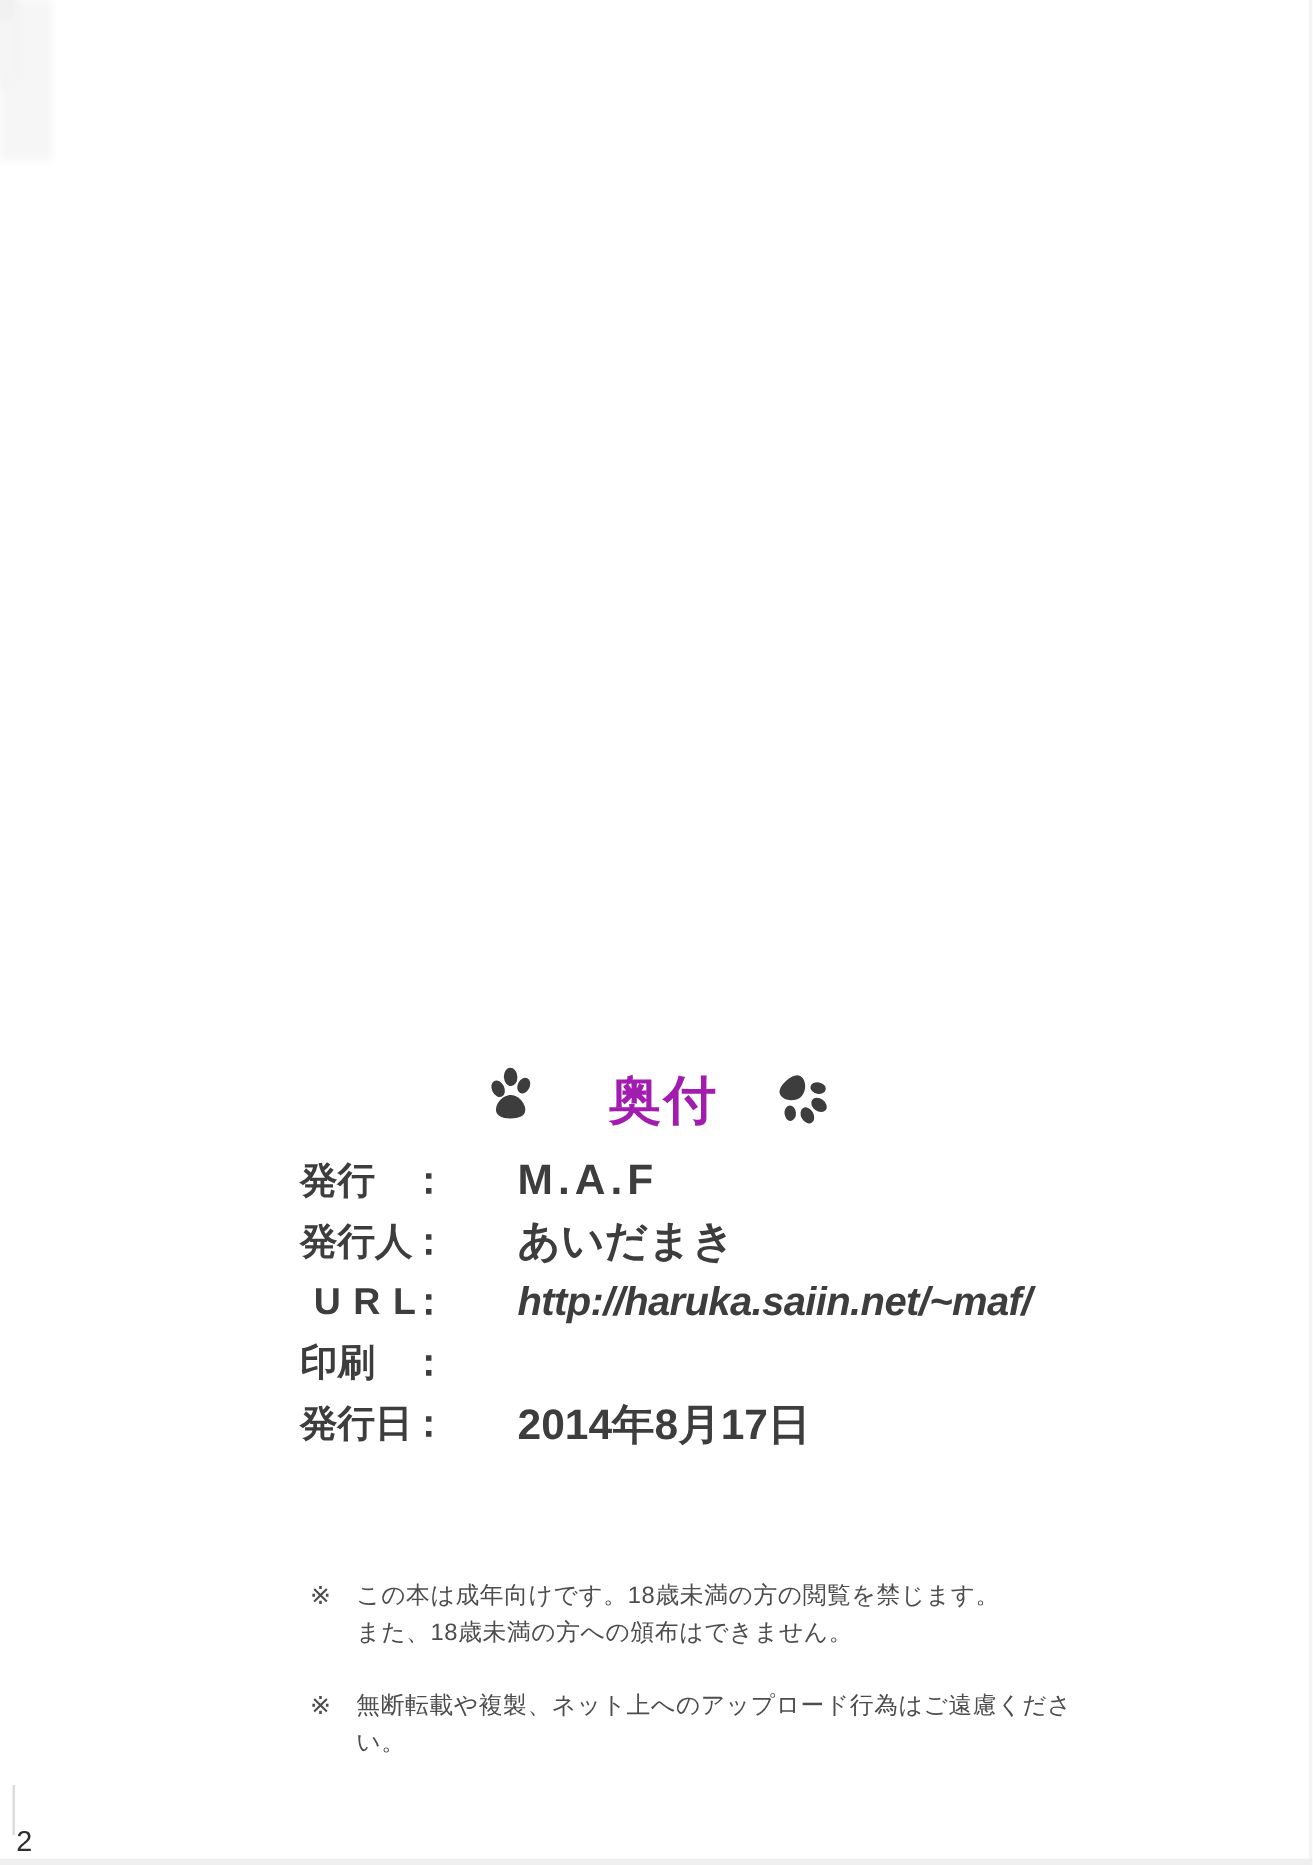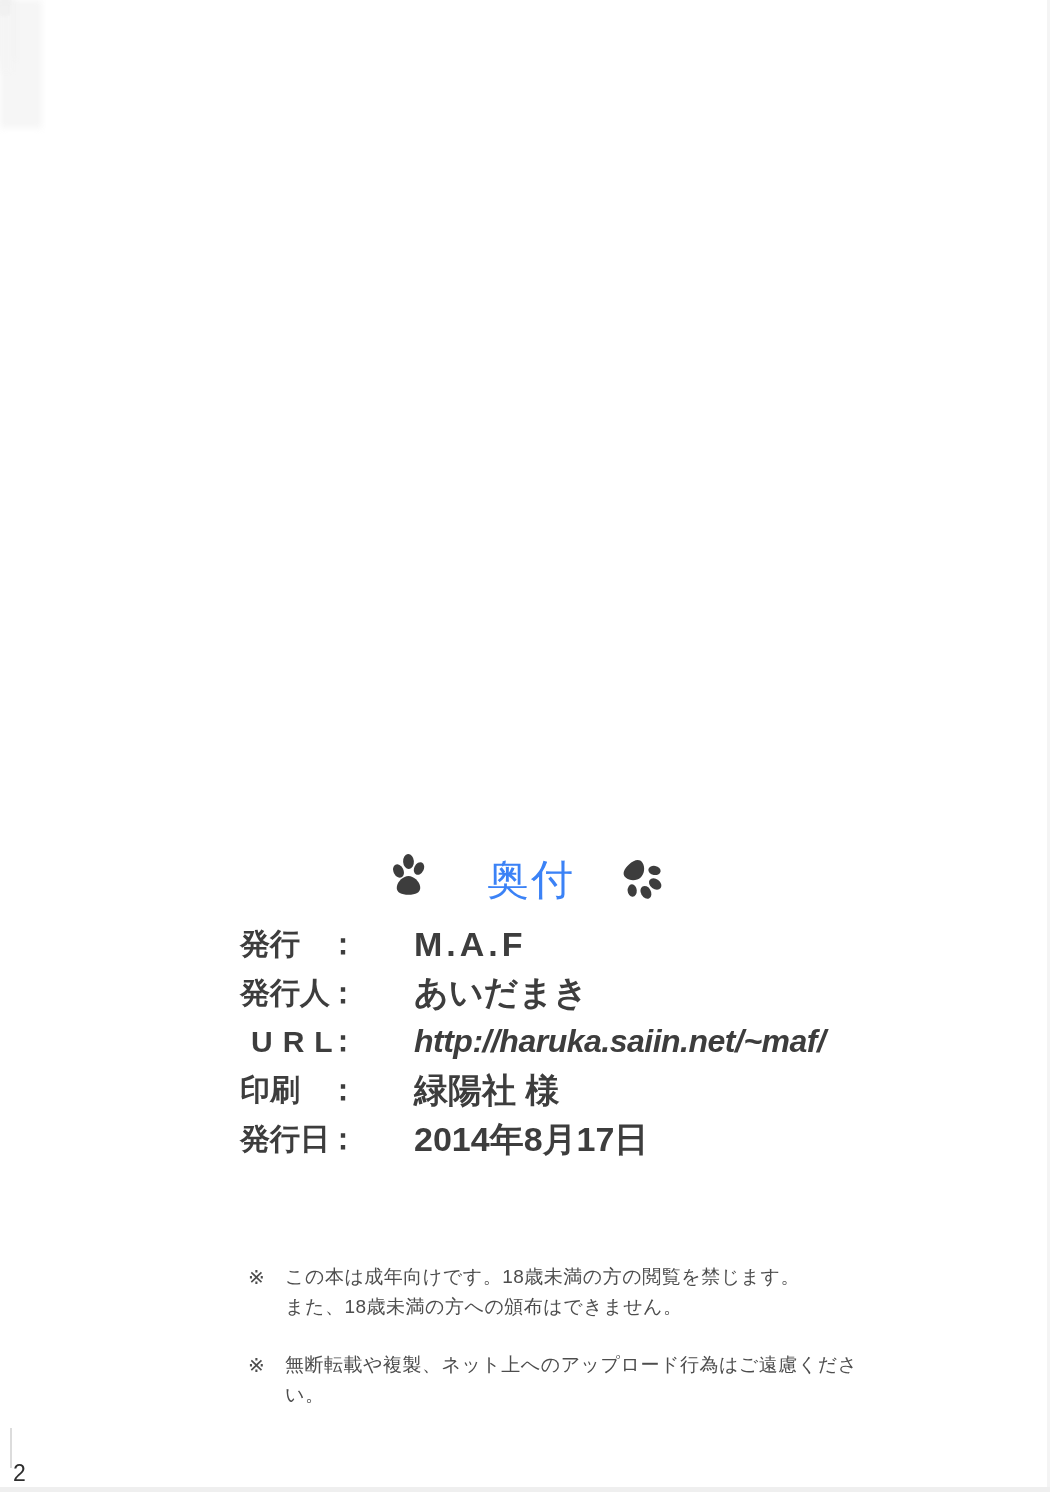--- a/index.html
+++ b/index.html
@@ -37,24 +37,24 @@
   .paw { position: absolute; display: block; }
   .paw-left  { left: 391px; top: 853px; width: 34px; height: 44px; }
   .paw-right { left: 620px; top: 856px; width: 44px; height: 46px; transform: rotate(138deg); transform-origin: 50% 50%; }
   .paw svg { width: 100%; height: 100%; display: block; }
 
   .title {
     position: absolute;
     left: 466px; top: 852px; width: 130px;
     margin: 0;
     font-size: 42px;
-    font-weight: normal;
+    font-weight: bold;
     letter-spacing: 2px;
     text-align: center;
-    color: #3b82f6;
+    color: #a21caf;
   }
 
   
   .info {
     position: absolute;
     left: 240px; top: 920px; width: 650px;
   }
   .row {
     display: grid;
     grid-template-columns: 88px 74px auto;
@@ -140,21 +140,20 @@
       <span class="value">あいだまき</span>
     </div>
     <div class="row row-url">
       <span class="label">URL</span>
       <span class="colon">：</span>
       <span class="value">http://haruka.saiin.net/~maf/</span>
     </div>
     <div class="row">
       <span class="label">印刷</span>
       <span class="colon">：</span>
-      <span class="value">緑陽社 様</span>
     </div>
     <div class="row">
       <span class="label">発行日</span>
       <span class="colon">：</span>
       <span class="value">2014年8月17日</span>
     </div>
   </div>
 
   <div class="notes">
     <div class="note">

